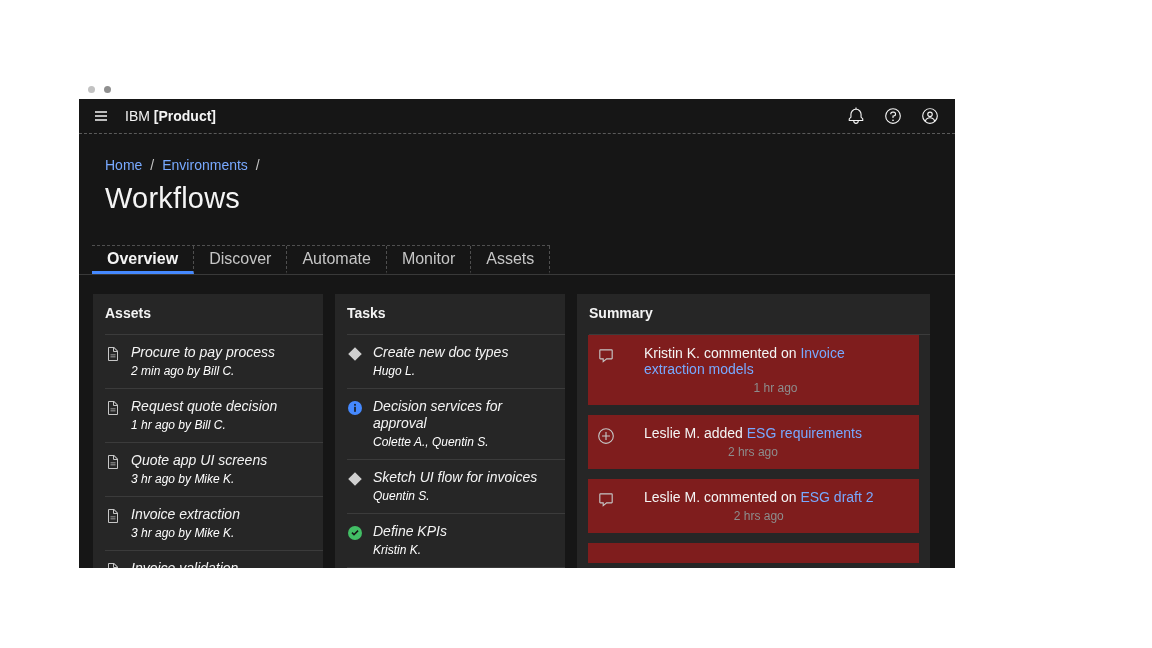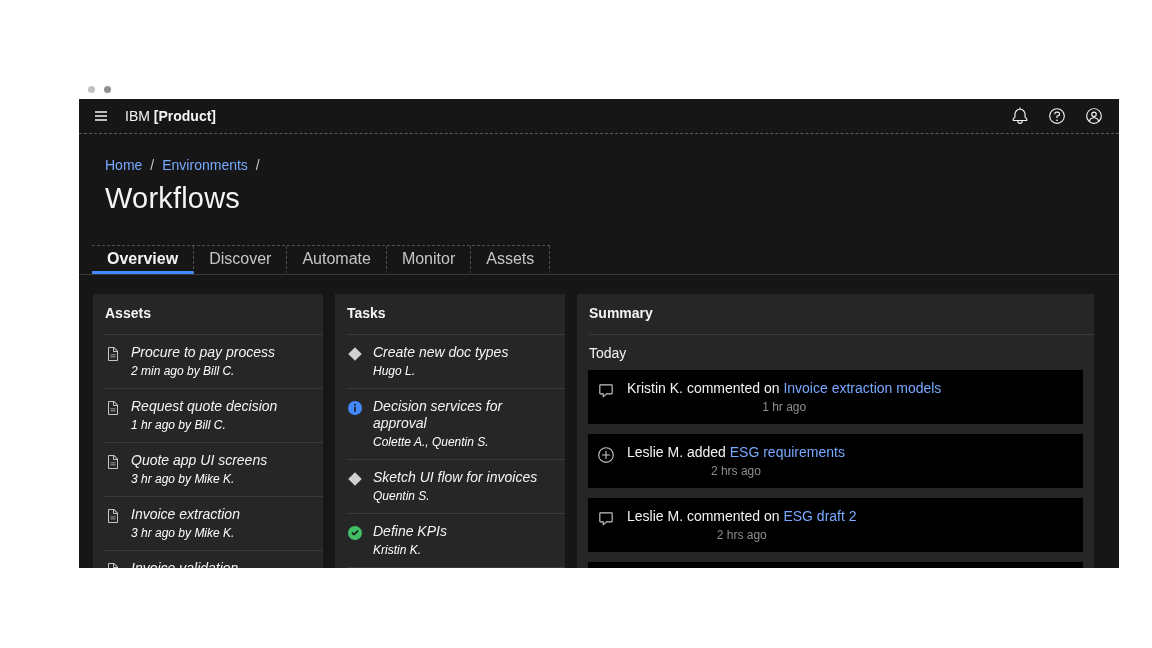--- a/index.html
+++ b/index.html
@@ -1,17 +1,17 @@
 <!DOCTYPE html>
 <html><head>
 <meta charset="utf-8">
 <style>
   * { margin:0; padding:0; box-sizing:border-box; }
   html,body { width:1152px; height:648px; background:#ffffff; font-family:"Liberation Sans", sans-serif; overflow:hidden; }
-  .window { position:absolute; left:79px; top:79px; width:1040px; height:489px; overflow:hidden; background:#161616; }
+  .window { position:absolute; left:79px; top:79px; width:876px; height:489px; overflow:hidden; background:#161616; }
 
   .chrome { height:20px; background:#ffffff; display:flex; align-items:center; gap:9px; padding-left:9px; }
   .dot { width:7px; height:7px; border-radius:50%; }
   .dot1 { background:#c2c2c2; } .dot2 { background:#8f8f8f; }
 
   .appbar { height:35px; display:flex; align-items:center; padding:0 16px 0 13px; border-bottom:1px dashed #5a5a5a; background:#161616; }
   .menu-btn { background:none; border:none; padding:0; width:18px; height:18px; cursor:pointer; display:flex; align-items:center; justify-content:center; }
   .brand { color:#f4f4f4; font-size:14px; margin-left:15px; white-space:pre; }
   .brand .prod { font-weight:700; }
   .appbar-actions { margin-left:auto; display:flex; align-items:center; gap:19px; }
@@ -35,21 +35,21 @@
   .card.large { flex:1; }
   .card-title { padding:11px 12px 13px; font-size:14px; font-weight:700; color:#f4f4f4; }
 
   .list-item { margin-left:12px; border-top:1px solid #3b3b3b; display:flex; gap:10px; padding:9px 10px 10px 0; cursor:pointer;font-style:italic; }
   .li-icon { width:16px; height:16px; flex:0 0 16px; margin-top:2px; }
   .li-title { font-size:14px; line-height:17px; color:#f4f4f4; }
   .li-meta { font-size:12px; line-height:14px; color:#ffffff; margin-top:3px; }
 
   .divider-inset { margin-left:12px; border-top:1px solid #3b3b3b; }
   .today { padding:10px 12px 9px; font-size:14px; color:#f4f4f4; }
-  .activity { margin:0 11px 10px; background:#000000; display:flex; gap:12px; padding:10px 12px 10px 9px; }
+  .activity { margin:0 11px 10px; background:#7f1d1d; display:flex; gap:29px; padding:10px 12px 10px 9px; }
   .act-icon { width:18px; height:18px; flex:0 0 18px; margin-top:2px; }
   .act-text { font-size:14px; line-height:16px; color:#f4f4f4; }
   .act-text a { color:#78a9ff; text-decoration:none; cursor:pointer; }
   .act-time { font-size:12px; line-height:14px; color:#8d8d8d; margin-top:4px;text-align:center; }
 </style>
 </head>
 <body>
 
 <div class="window">
 
@@ -238,21 +238,20 @@
 
       <div class="list-item">
         
         
       </div>
     </div>
 
     <div class="card large">
       <div class="card-title">Summary</div>
       <div class="divider-inset"></div>
-      <div class="today">Today</div>
 
       <div class="activity">
         <span class="act-icon">
             <svg width="18" height="18" viewBox="0 0 32 32" fill="#c6c6c6">
               <path d="M26 4H6a2 2 0 0 0-2 2v14a2 2 0 0 0 2 2h4v6l7.3-6H26a2 2 0 0 0 2-2V6a2 2 0 0 0-2-2Zm0 16h-9.4L12 23.8V20H6V6h20Z"></path>
             </svg>
           </span>
         <div>
           <div class="act-text"><span>Kristin K. commented on </span><a>Invoice extraction models</a></div>
           <div class="act-time">1 hr ago</div>

